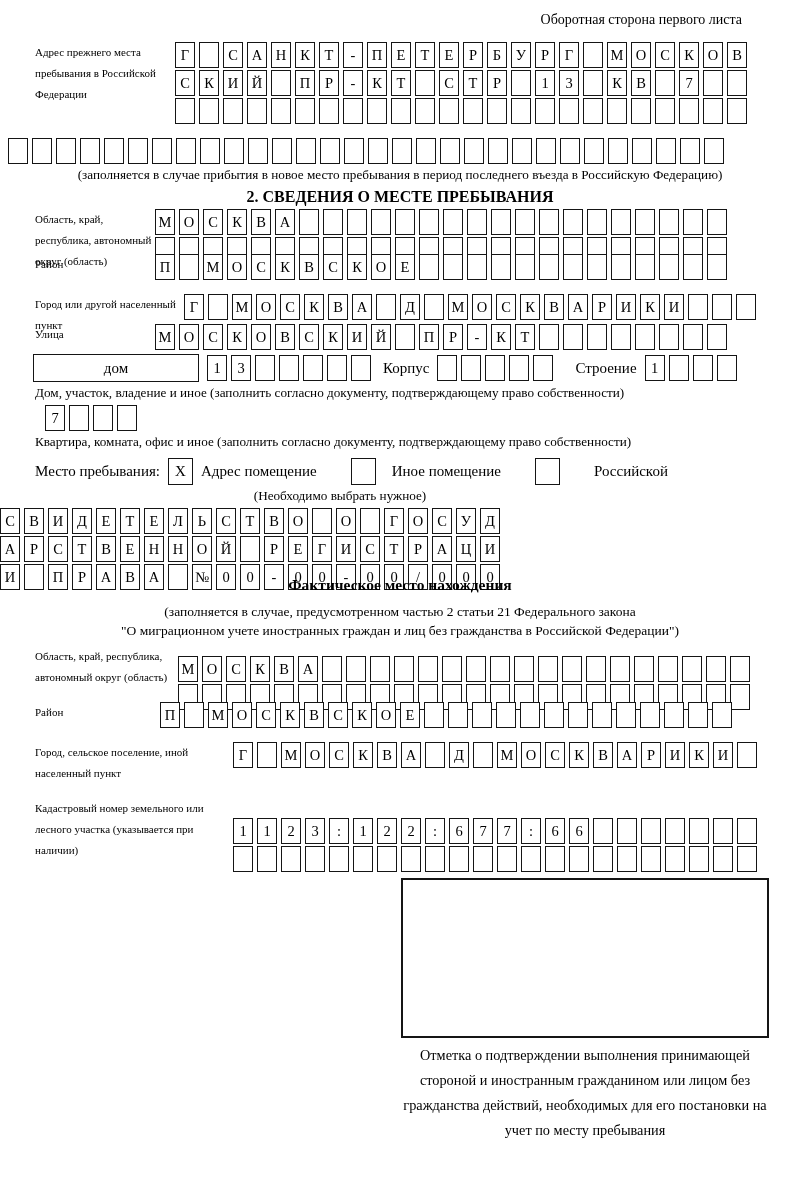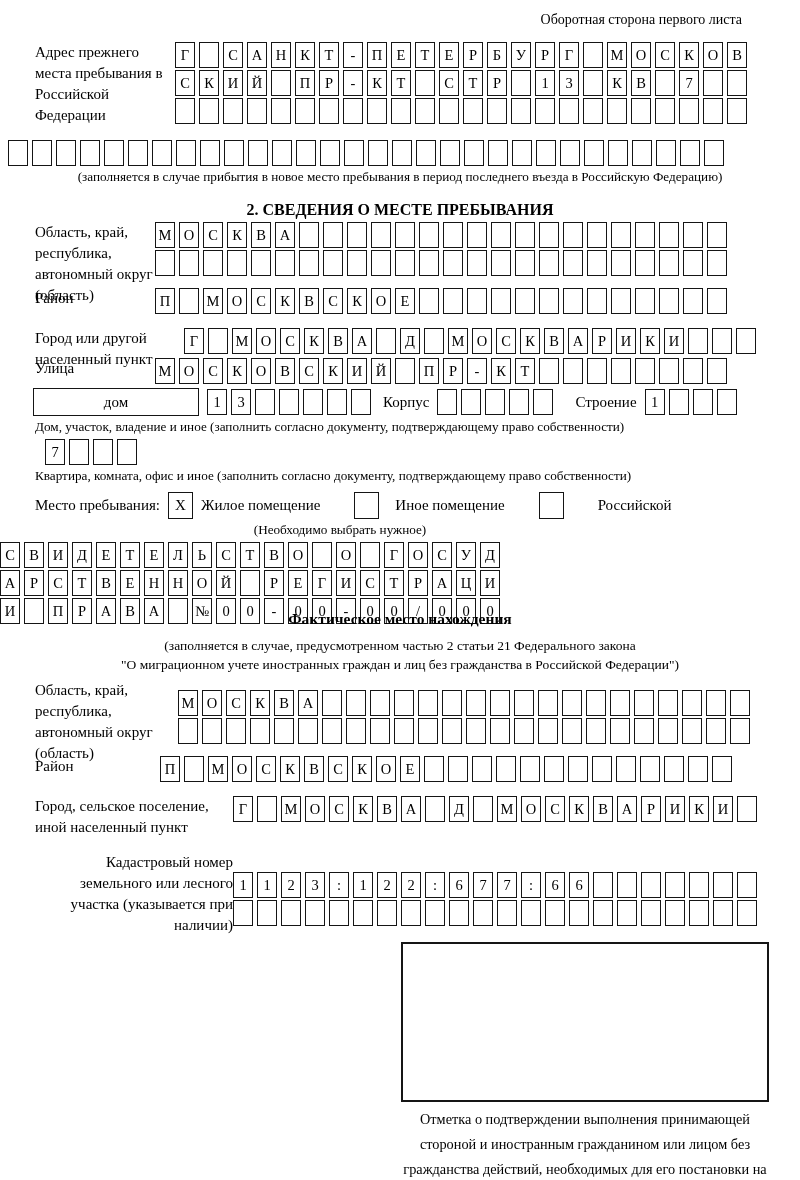--- a/index.html
+++ b/index.html
@@ -3,31 +3,31 @@
 <meta charset="utf-8">
 <style>
   html,body{margin:0;padding:0;background:#fff;}
   .page{
     width:800px;height:1180px;box-sizing:border-box;position:relative;
     background:#fff;color:#000;overflow:hidden;
     font-family:"Liberation Serif","DejaVu Serif",serif;
   }
   .hdr-note{padding-top:12px;padding-right:58px;text-align:right;font-size:14px;}
   .frow{display:flex;align-items:flex-start;}
-  .lbl{box-sizing:border-box;padding-left:35px;font-size:15px;line-height:21px;flex:0 0 auto;}
+  .lbl{box-sizing:border-box;padding-left:35px;font-size:11px;line-height:21px;flex:0 0 auto;}
   .rows{display:flex;flex-direction:column;gap:2px;}
   .boxrow{display:flex;gap:4px;}
   .cell{
     width:20px;height:26px;box-sizing:border-box;border:1.7px solid #151515;
     display:inline-flex;align-items:center;justify-content:center;
     font-size:14.5px;flex:0 0 auto;background:#fff;
   }
   .caption{font-size:13.2px;text-align:center;line-height:16px;margin-top:3px;}
   .caption-left{font-size:13.2px;text-align:left;line-height:16px;padding-left:35px;margin-top:3px;}
-  .sec-title{font-size:16px;font-weight:bold;text-align:center;margin-top:16px;margin-bottom:3px;}
+  .sec-title{font-size:16px;font-weight:bold;text-align:center;margin-top:5px;margin-bottom:3px;}
   .sub-title{font-size:15.5px;font-weight:bold;text-align:center;margin-top:3px;margin-bottom:8px;}
   .note-c{font-size:13.5px;text-align:center;line-height:19px;}
   .bigbox{
     box-sizing:border-box;border:1.7px solid #151515;height:28px;
     display:inline-flex;align-items:center;justify-content:center;font-size:15px;flex:0 0 auto;
   }
   .inline-lbl{font-size:15px;line-height:28px;flex:0 0 auto;}
   .ckrow{display:flex;align-items:center;padding-left:35px;margin-top:8px;}
   .ckbox{
     width:25px;height:27px;box-sizing:border-box;border:1.7px solid #151515;
@@ -358,21 +358,21 @@
         <span class="cell"></span>
       </div>
   </div>
   <div class="caption-left">Квартира, комната, офис и иное (заполнить согласно документу, подтверждающему право собственности)</div>
 
   <div class="ckrow">
     <span class="cktext">Место пребывания:</span>
     <span class="gap8"></span>
     <span class="ckbox">X</span>
     <span class="gap8"></span>
-    <span class="cktext">Жилое помещение</span>
+    <span class="cktext">Адрес помещение</span>
     <span class="gap34"></span>
     <span class="ckbox"></span>
     <span class="gap16"></span>
     <span class="cktext">Иное помещение</span>
     <span class="gap34"></span>
     <span class="ckbox"></span>
     <span class="gap34"></span>
     <span class="cktext">Российской</span>
   </div>
   <div class="caption" style="width:560px;margin-left:60px;">(Необходимо выбрать нужное)</div>
@@ -565,21 +565,21 @@
         <span class="cell">А</span>
         <span class="cell">Р</span>
         <span class="cell">И</span>
         <span class="cell">К</span>
         <span class="cell">И</span>
         <span class="cell"></span>
       </div>
   </div>
 
   <div class="frow mt2">
-    <div class="lbl" style="width:233px;text-align:right;">Кадастровый номер земельного или лесного участка (указывается при наличии)</div>
+    <div class="lbl" style="width:233px;">Кадастровый номер земельного или лесного участка (указывается при наличии)</div>
     <div class="rows" style="margin-top:20px;">
       <div class="boxrow">
           <span class="cell">1</span>
           <span class="cell">1</span>
           <span class="cell">2</span>
           <span class="cell">3</span>
           <span class="cell">:</span>
           <span class="cell">1</span>
           <span class="cell">2</span>
           <span class="cell">2</span>

